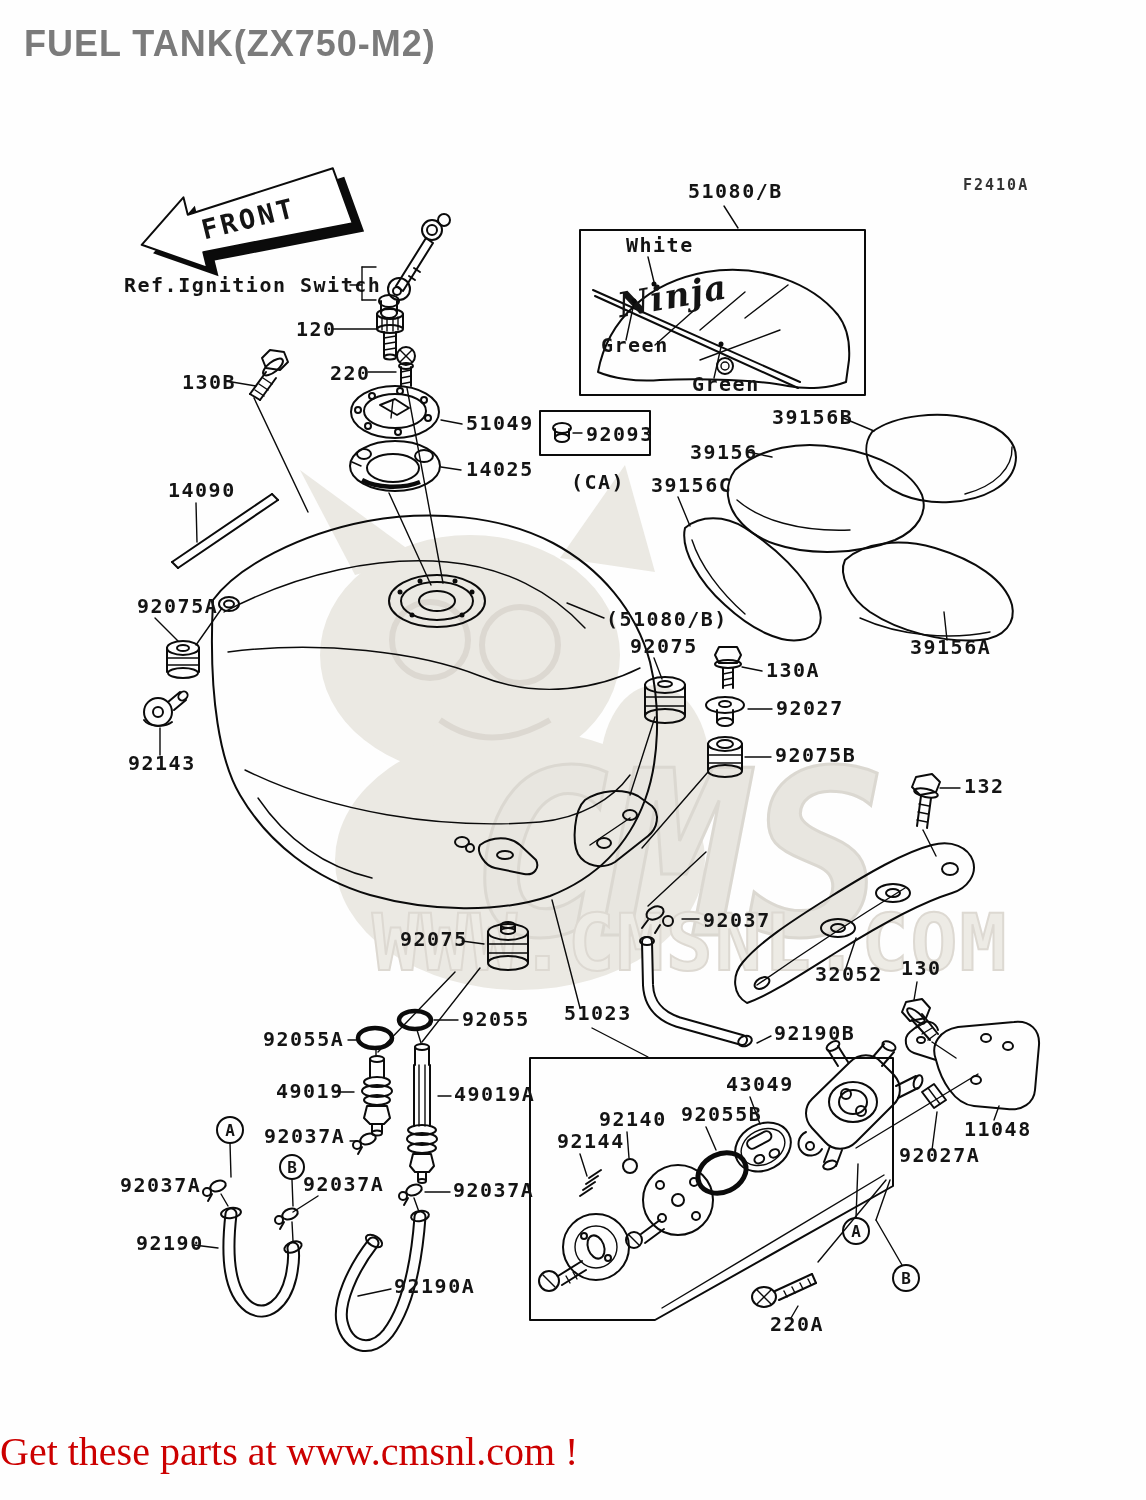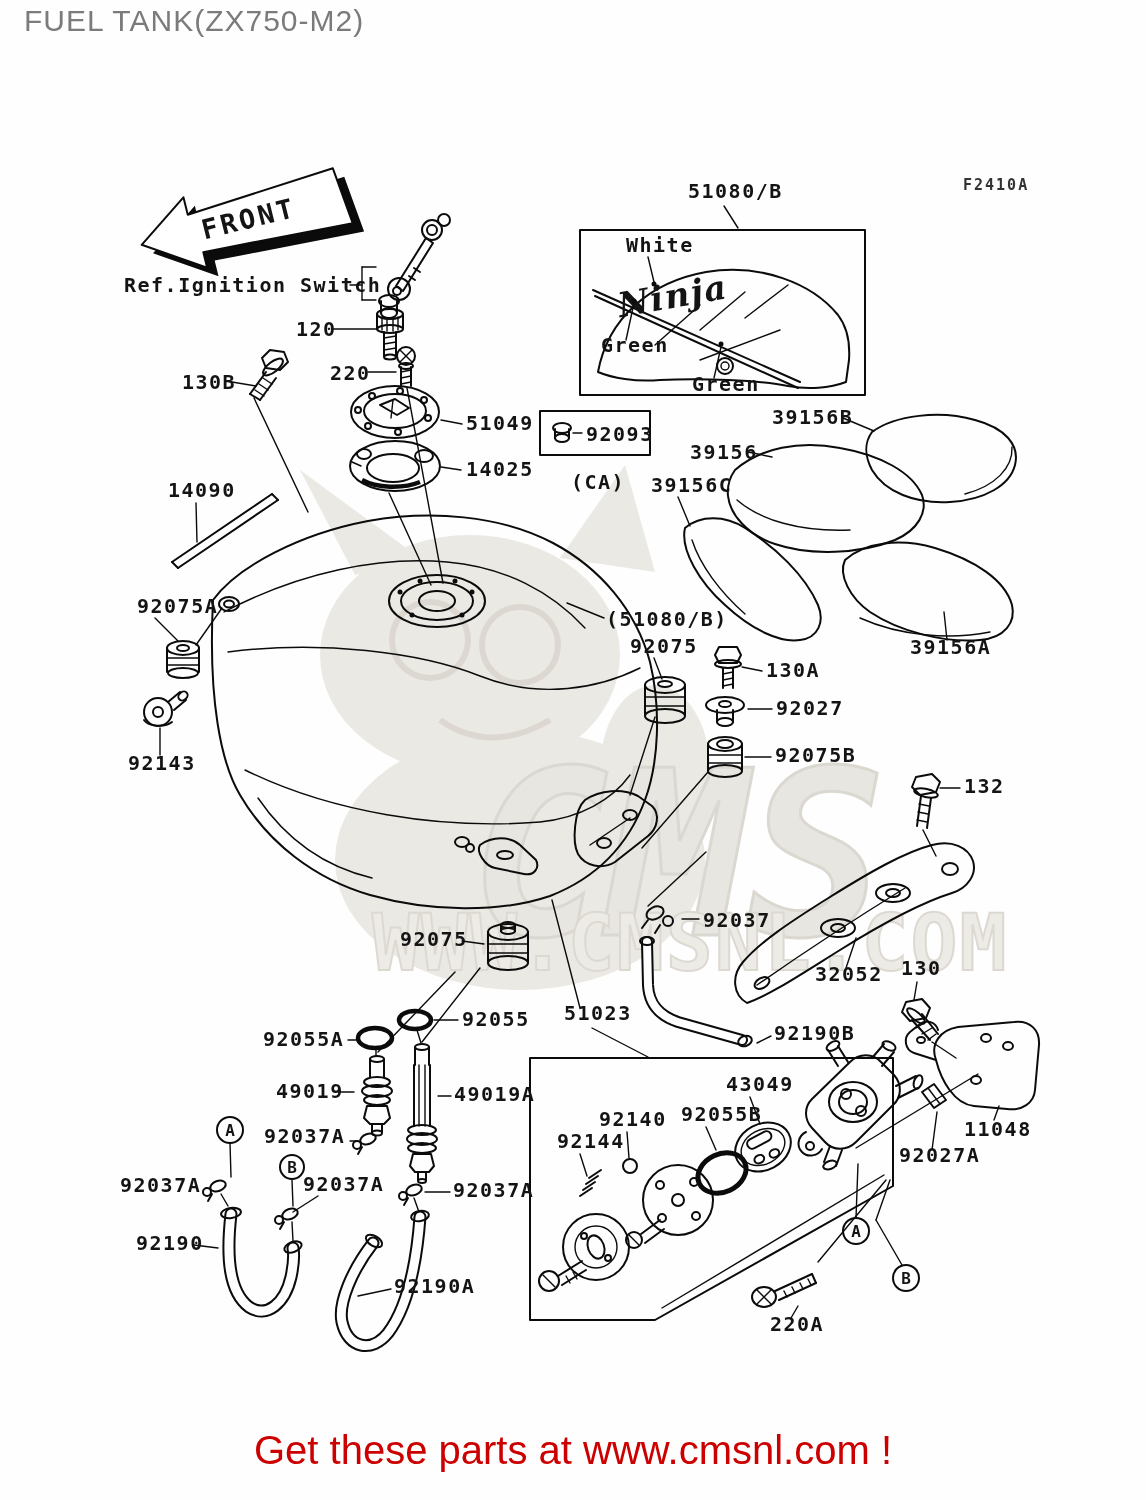--- a/index.html
+++ b/index.html
@@ -1,21 +1,21 @@
 <!DOCTYPE html>
 <html><head>
 <meta charset="utf-8">
 <style>
   html,body{margin:0;padding:0;background:#fff;}
   .page{position:relative;width:1146px;height:1500px;background:#fefefe;overflow:hidden;
         font-family:"DejaVu Sans Mono", monospace;}
-  .page-title{position:absolute;left:24px;top:4px;font-family:"Liberation Sans",sans-serif;
-        font-size:30px;color:#7b7b7b;letter-spacing:1px;}
-  .footer-link{position:absolute;left:0;top:1428px;width:100%;text-align:center;
-        font-family:Liberation Sans, sans-serif;font-size:40px;color:#cc0000;cursor:pointer;}
+  .page-title{position:absolute;left:24px;top:23px;font-family:"Liberation Sans",sans-serif;
+        font-size:36px;color:#7b7b7b;letter-spacing:1px;font-weight:bold;}
+  .footer-link{position:absolute;left:0;top:1428px;width:100%;text-align:left;
+        font-family:Liberation Serif, serif;font-size:40px;color:#cc0000;cursor:pointer;}
   svg.diagram{position:absolute;left:0;top:0;}
   svg .ln{stroke:#0b0b0b;stroke-width:2;fill:none;stroke-linecap:round;stroke-linejoin:round;}
   svg .thin{stroke:#0b0b0b;stroke-width:1.4;fill:none;stroke-linecap:round;}
   svg .thick{stroke:#0b0b0b;stroke-width:4.5;fill:none;}
   svg .blk{fill:#0b0b0b;stroke:none;}
   svg .wht{fill:#ffffff;}
   svg text{font-family:"DejaVu Sans Mono",monospace;font-weight:bold;font-size:20px;
         fill:#141414;letter-spacing:1.5px;stroke:none;}
   svg text.lbl-sm{font-size:15px;letter-spacing:2px;fill:#333;}
   svg text.mk{font-size:16px;text-anchor:middle;letter-spacing:0;}

